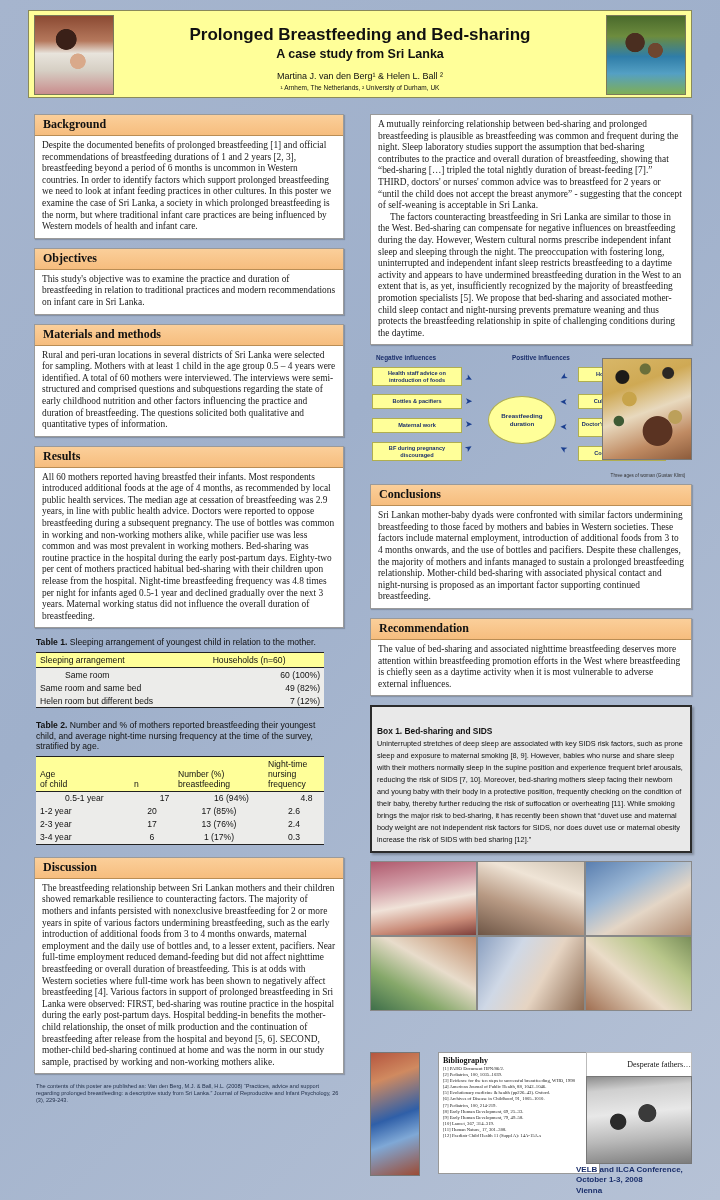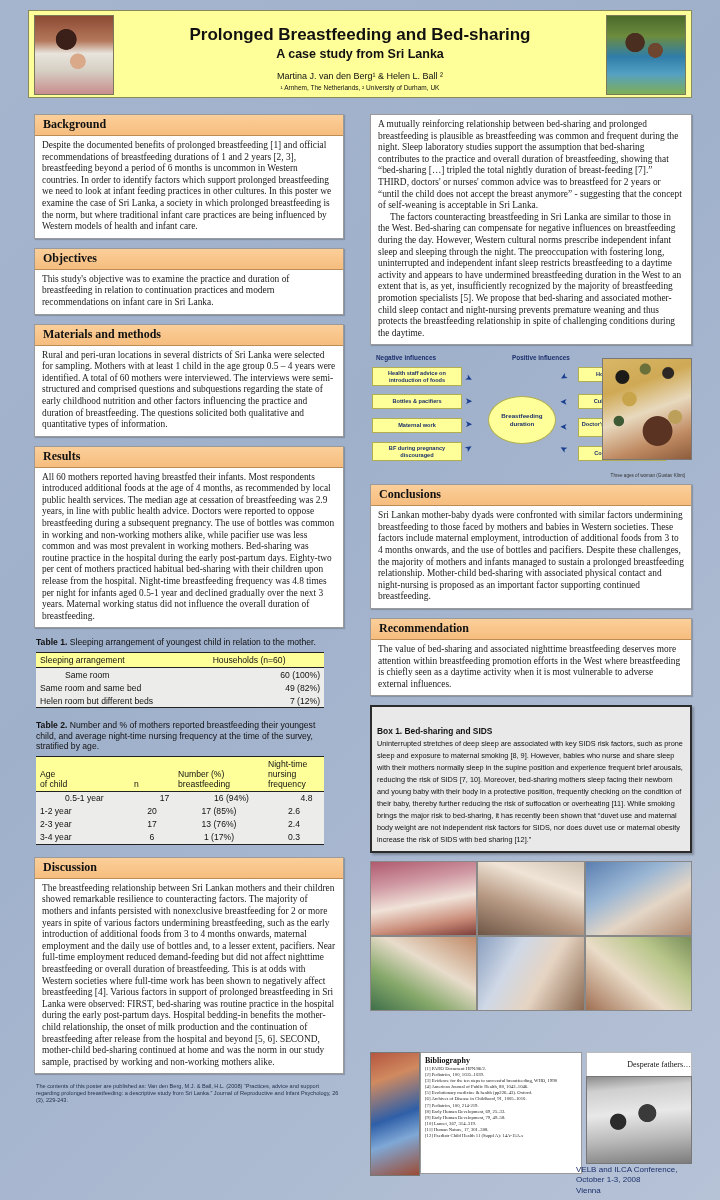--- a/index.html
+++ b/index.html
@@ -178,21 +178,21 @@
   }
 
   
   .bibrow{position:absolute;left:370px;top:1052px;width:322px;height:140px;}
   .bib-photo{
     position:absolute;left:0;top:0;width:48px;height:122px;
     border:1px solid #777;overflow:hidden;
     background:linear-gradient(160deg,#b5563f 0%,#d08a60 22%,#2f5fa8 52%,#7fa8d6 70%,#9c4b34 100%);
   }
   .bib-box{
-    position:absolute;left:50px;top:0;width:162px;height:122px;
+    position:absolute;left:68px;top:0;width:162px;height:122px;
     background:#fff;border:1px solid #999;box-sizing:border-box;
     padding:3px 4px;overflow:hidden;
   }
   .bib-title{
     font-family:"Liberation Serif", serif;font-weight:bold;font-size:8px;color:#111;
     margin-bottom:1px;
   }
   .bib-list{font-family:"Liberation Serif", serif;font-size:4.7px;line-height:6.1px;color:#1a1a1a;}
   .bib-list div{white-space:nowrap;overflow:hidden;}
 
@@ -206,21 +206,21 @@
   }
   .desp-photo{
     width:106px;height:88px;border:1px solid #777;box-sizing:border-box;
     background:
       radial-gradient(circle at 30% 52%, #2b2b2b 0 9%, transparent 10%),
       radial-gradient(circle at 58% 42%, #3a3a3a 0 11%, transparent 12%),
       linear-gradient(175deg,#8d8d8d 0%,#cfcfcf 16%,#e8e8e8 42%,#b9b9b9 70%,#7c7c7c 100%);
   }
   .conf{
     position:absolute;right:0;bottom:-4px;width:116px;
-    font-size:8px;line-height:10.5px;color:#1b2f6b;font-weight:normal;margin-left:9px;
+    font-size:8px;line-height:10.5px;color:#1b2f6b;font-weight:bold;margin-left:9px;
   }
 </style>
 </head>
 <body>
 
 <div class="poster">
 
   <div class="header">
     <div class="header-photo left">
       <div class="hp-a"></div>
@@ -236,21 +236,21 @@
 
   <div class="colL">
 
     <div class="card">
       <div class="card-head">Background</div>
       <div class="card-body">Despite the documented benefits of prolonged breastfeeding [1] and official recommendations of breastfeeding durations of 1 and 2 years [2, 3], breastfeeding beyond a period of 6 months is uncommon in Western countries. In order to identify factors which support prolonged breastfeeding we need to look at infant feeding practices in other cultures. In this poster we examine the case of Sri Lanka, a society in which prolonged breastfeeding is the norm, but where traditional infant care practices are being influenced by Western models of health and infant care.</div>
     </div>
 
     <div class="card">
       <div class="card-head">Objectives</div>
-      <div class="card-body">This study's objective was to examine the practice and duration of breastfeeding in relation to continuation practices and modern recommendations on infant care in Sri Lanka.</div>
+      <div class="card-body">This study's objective was to examine the practice and duration of breastfeeding in relation to traditional practices and modern recommendations on infant care in Sri Lanka.</div>
     </div>
 
     <div class="card">
       <div class="card-head">Materials and methods</div>
       <div class="card-body">Rural and peri-uran locations in several districts of Sri Lanka were selected for sampling. Mothers with at least 1 child in the age group 0.5 – 4 years were identified. A total of 60 mothers were interviewed. The interviews were semi-structured and comprised questions and subquestions regarding the state of early childhood nutrition and other factors influencing the practice and duration of breastfeeding. The questions solicited both qualitative and quantitative types of information.</div>
     </div>
 
     <div class="card">
       <div class="card-head">Results</div>
       <div class="card-body">All 60 mothers reported having breastfed their infants. Most respondents introduced additional foods at the age of 4 months, as recommended by local public health services. The median age at cessation of breastfeeding was 2.9 years, in line with public health advice. Doctors were reported to oppose breastfeeding during a subsequent pregnancy. The use of bottles was common in working and non-working mothers alike, while pacifier use was less common and was most prevalent in working mothers. Bed-sharing was routine practice in the hospital during the early post-partum days. Eighty-two per cent of mothers practiced habitual bed-sharing with their children upon release from the hospital. Night-time breastfeeding frequency was 4.8 times per night for infants aged 0.5-1 year and declined gradually over the next 3 years. Maternal working status did not influence the overall duration of breastfeeding.</div>

